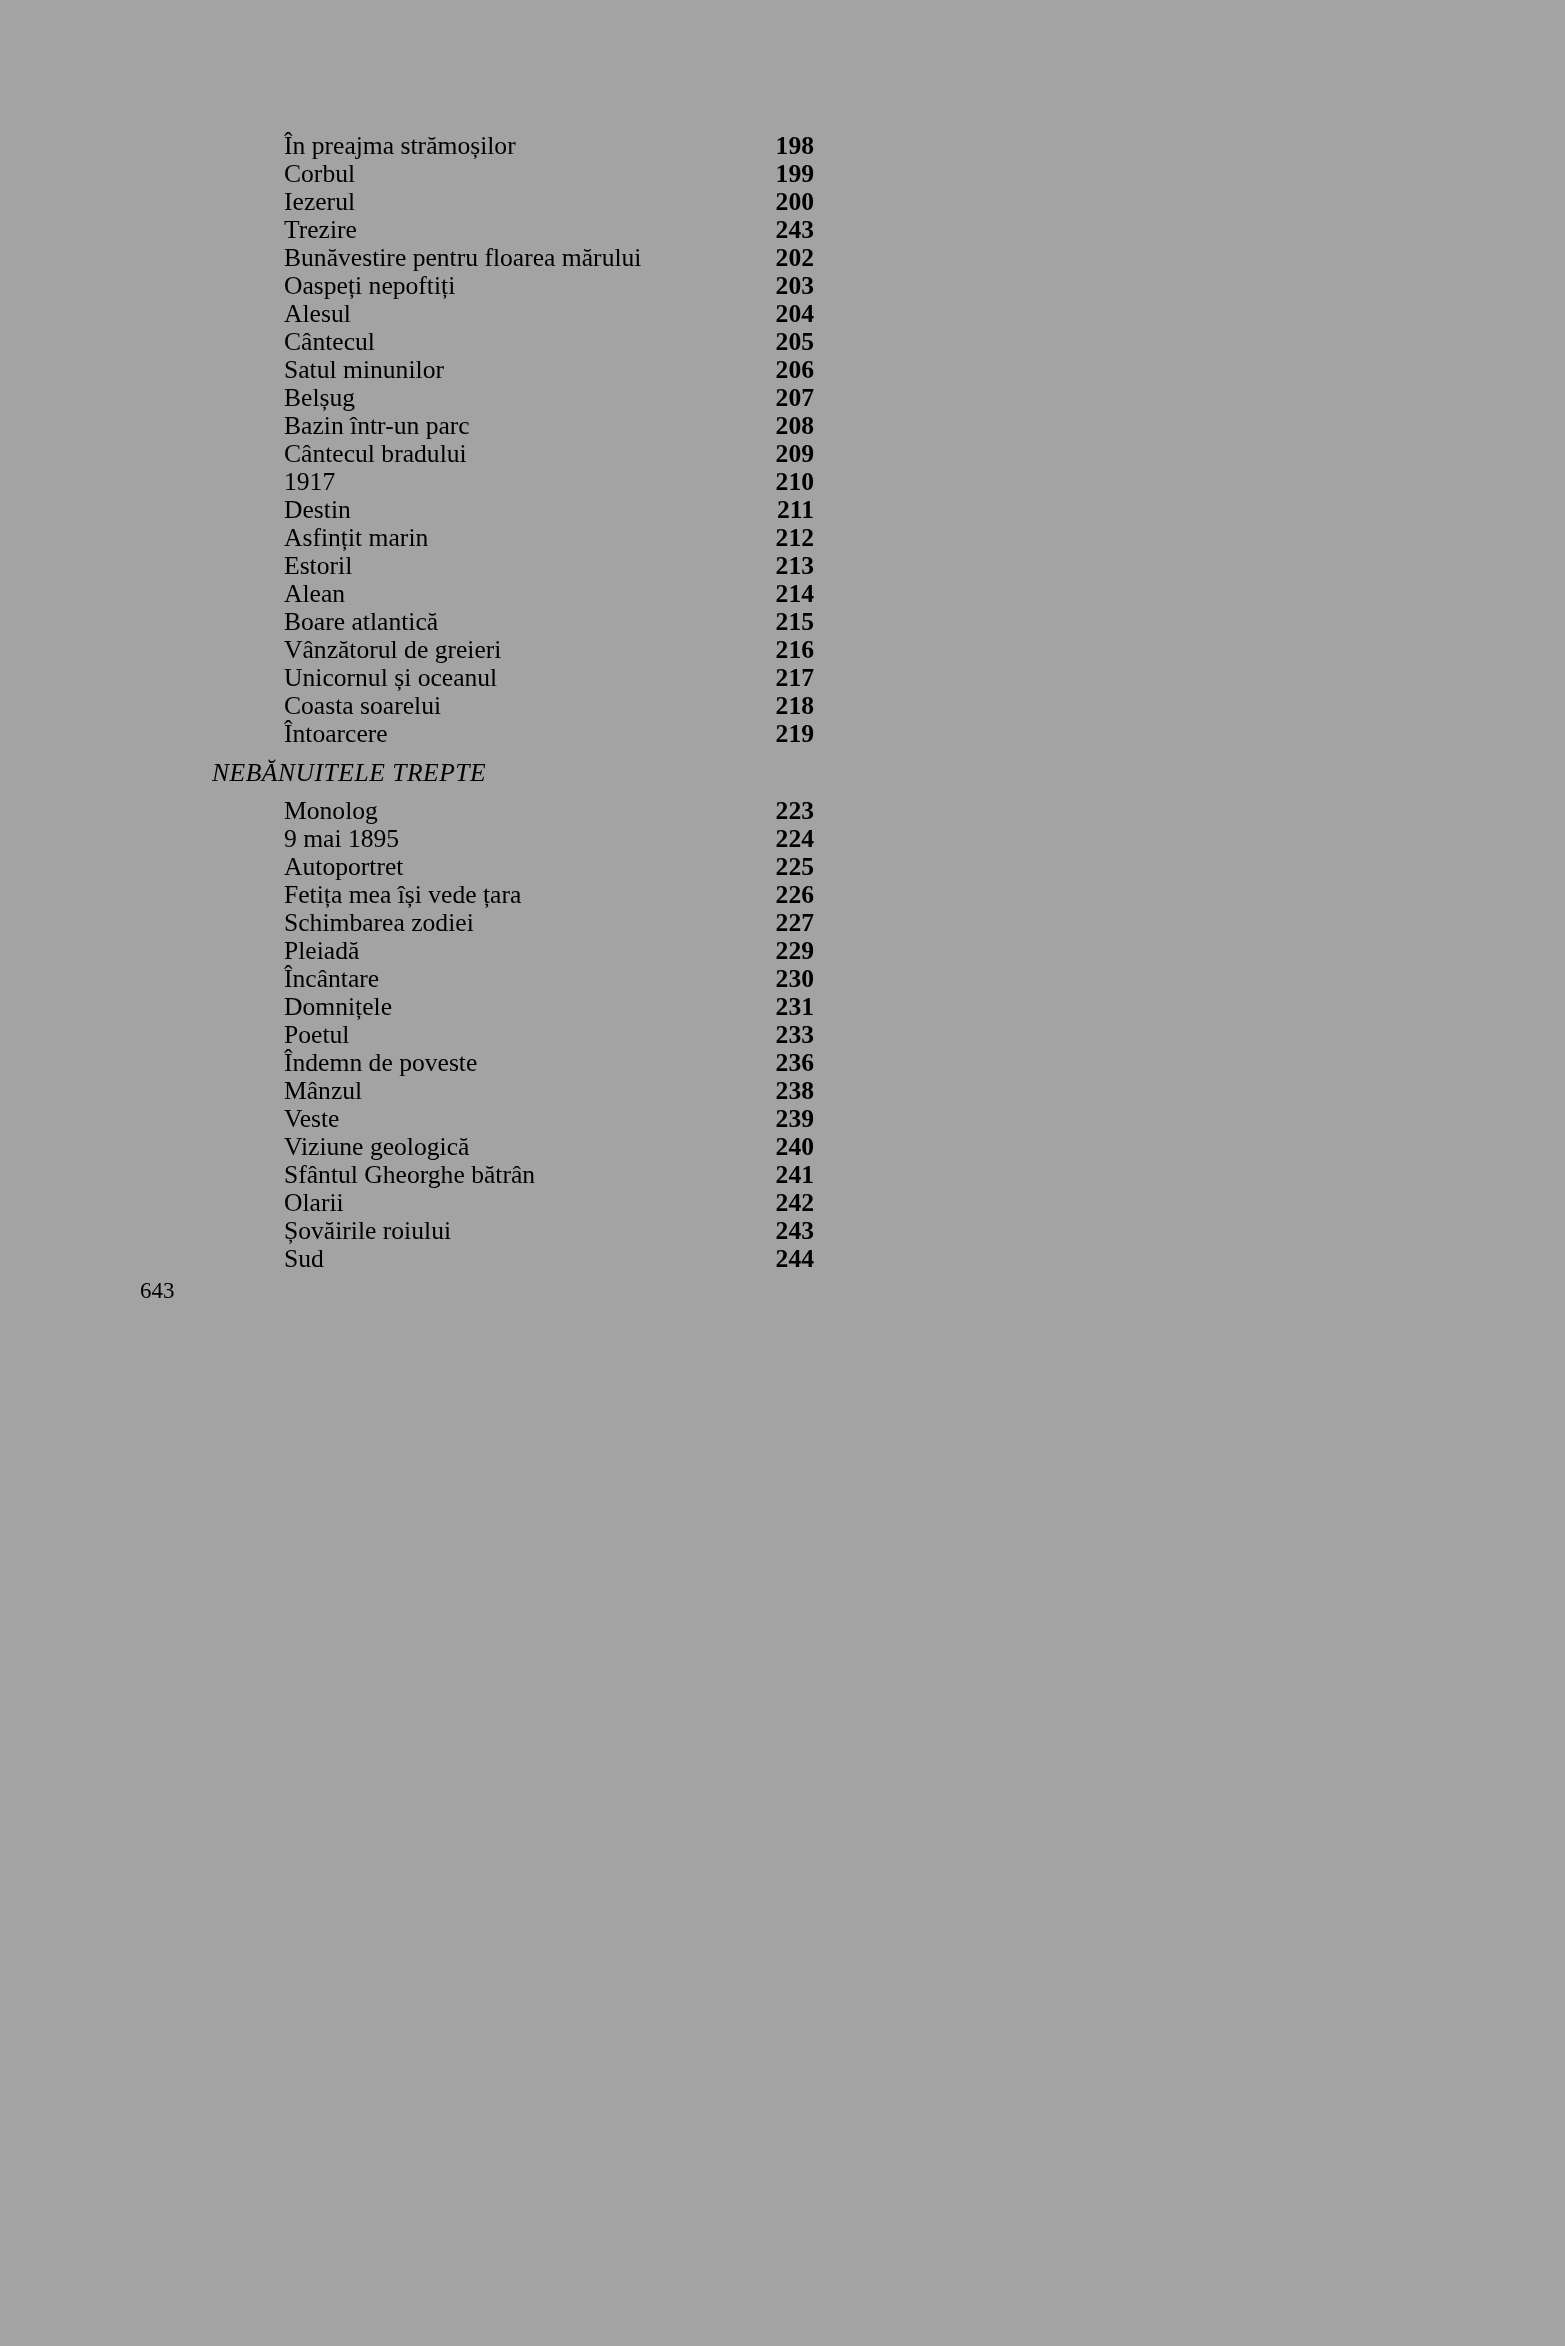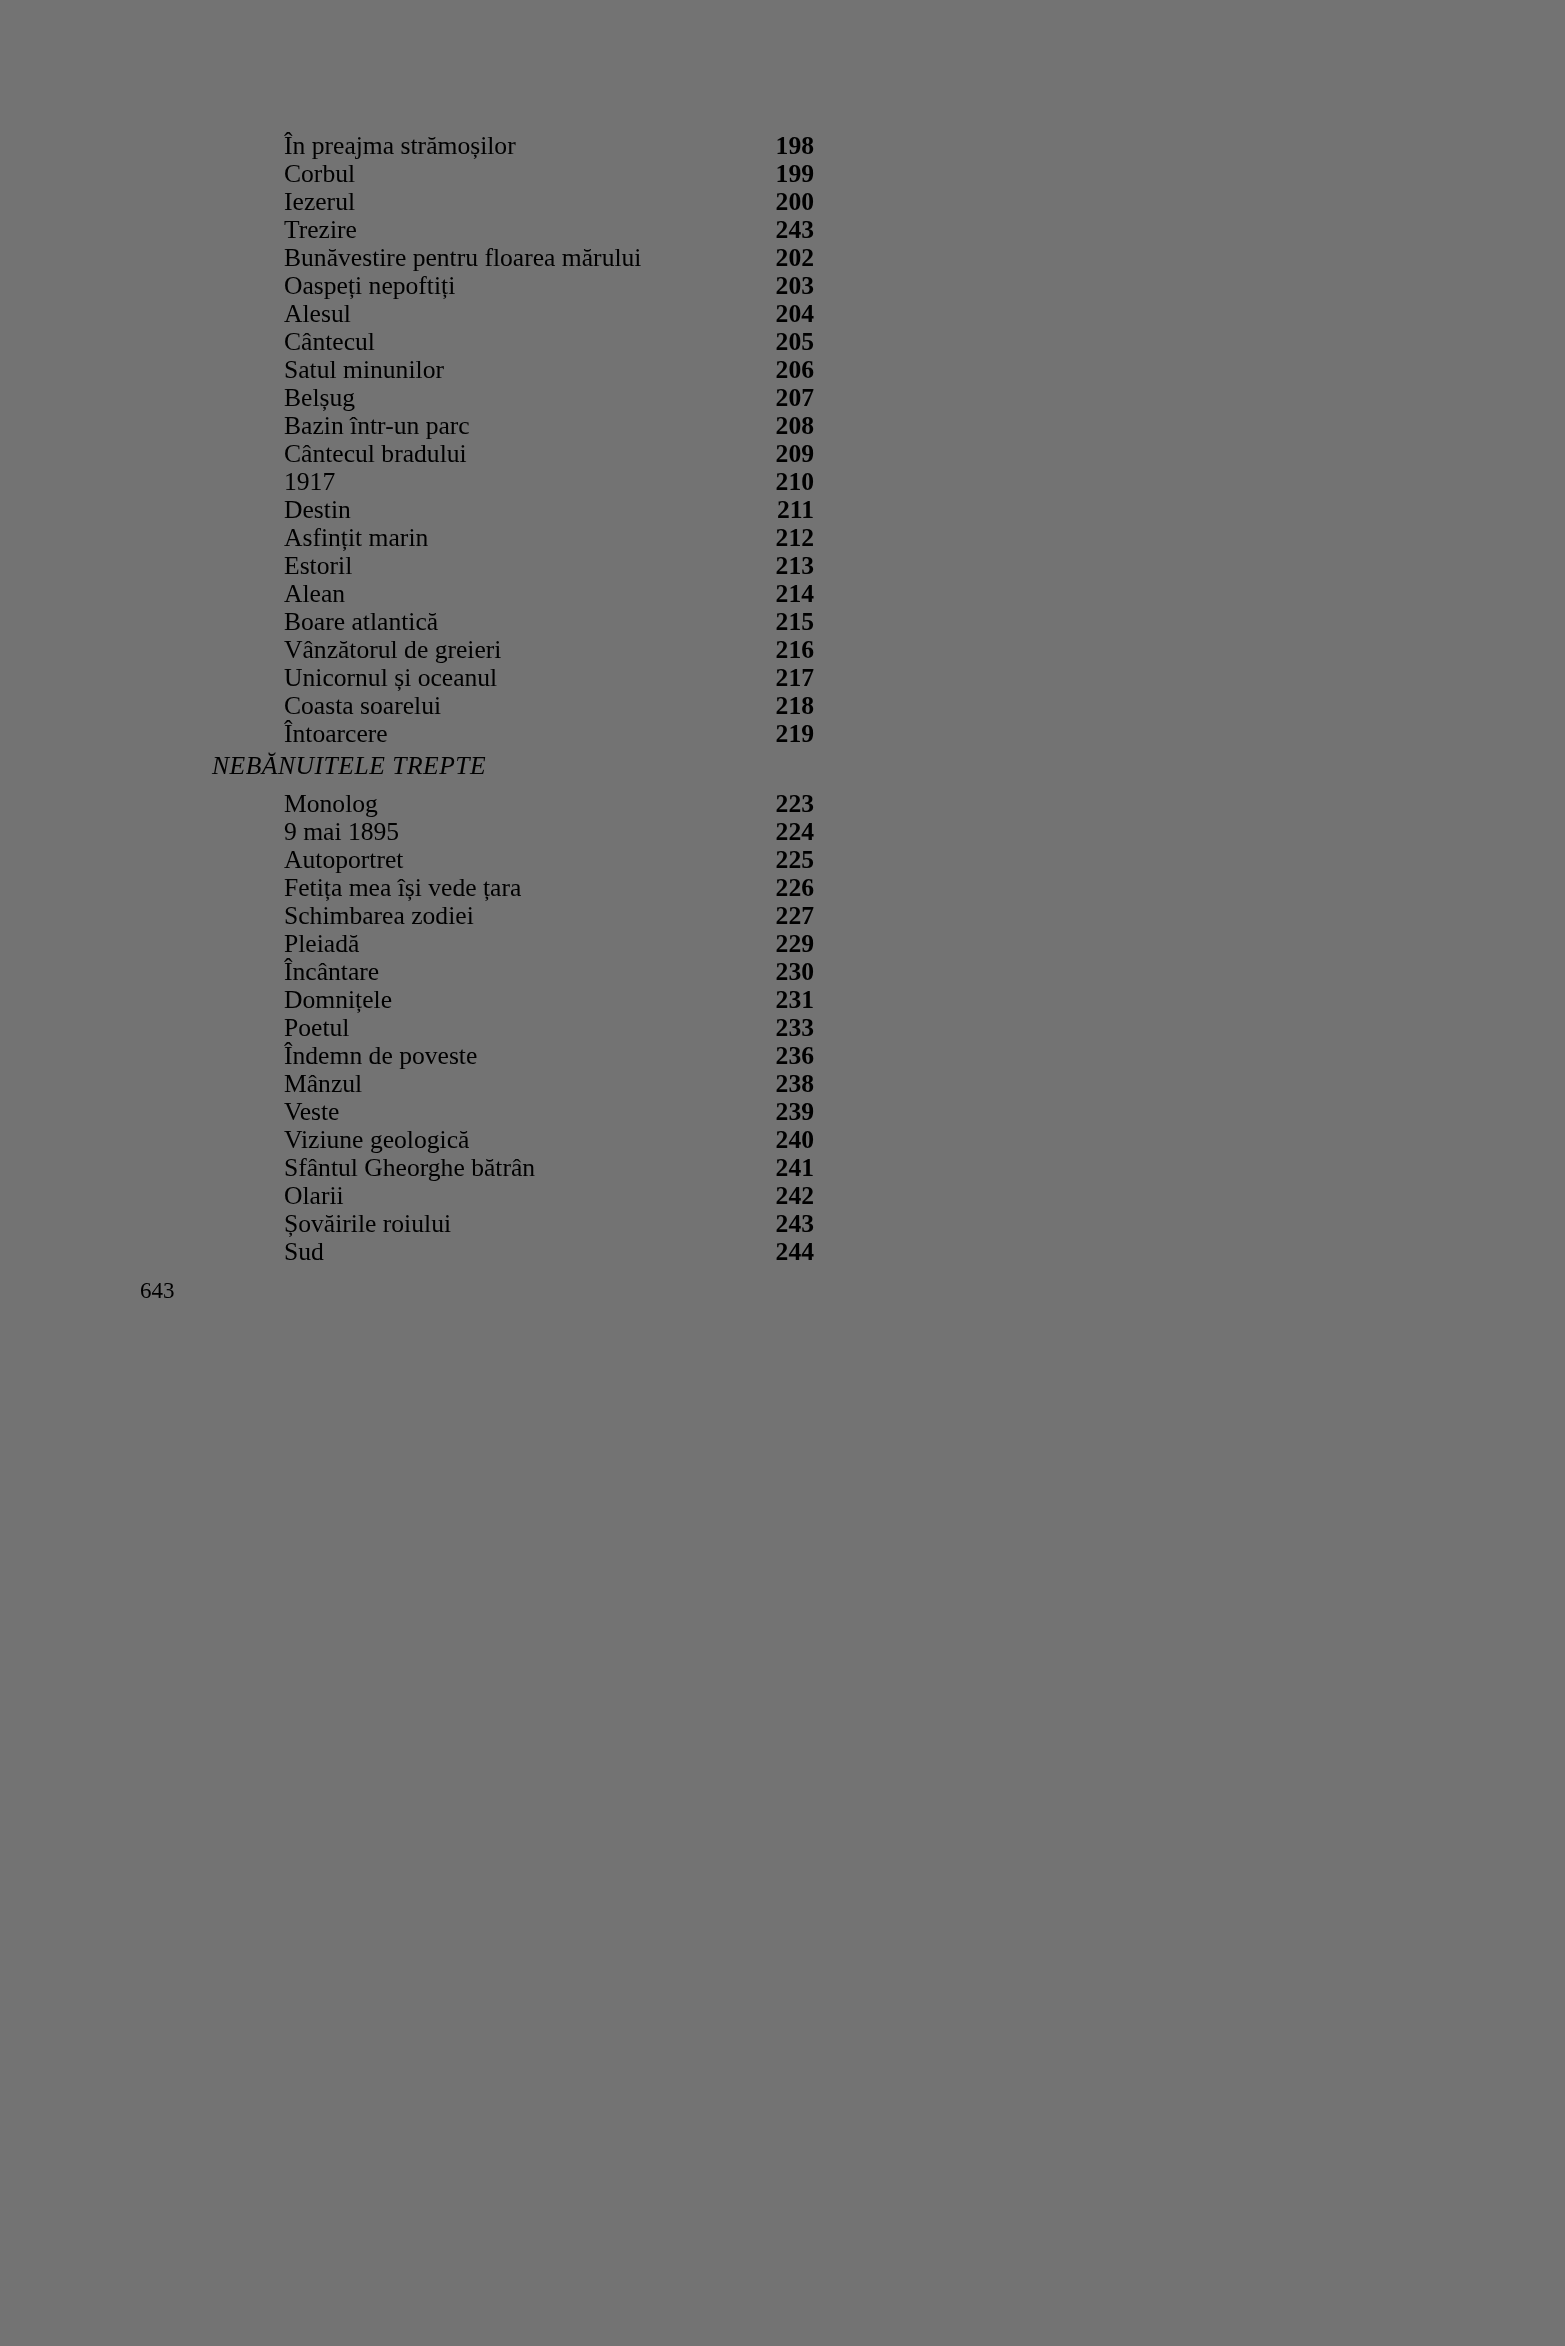--- a/index.html
+++ b/index.html
@@ -4,21 +4,21 @@
 <style>
   html, body {
     margin: 0;
     padding: 0;
     background: #ffffff;
   }
   .page {
     position: relative;
     width: 1565px;
     height: 2347px;
-    background: #737373;
+    background: #a3a3a3;
     color: #000000;
     font-family: "Liberation Serif", "DejaVu Serif", serif;
     font-size: 25.6px;
     overflow: hidden;
   }
   .toc {
     position: absolute;
     left: 212px;
     top: 132px;
     width: 602px;
@@ -35,21 +35,21 @@
     white-space: nowrap;
   }
   .toc-entry .pagenum {
     white-space: nowrap;
     font-weight: bold;
   }
   .toc-section-heading {
     font-style: italic;
     line-height: 28px;
     height: 28px;
-    margin-top: 4px;
+    margin-top: 11px;
     margin-bottom: 10.4px;
     letter-spacing: 0.5px;
     white-space: nowrap;
   }
   .folio {
     position: absolute;
     left: 140px;
     top: 1277px;
     line-height: 28px;
     font-size: 23px;

